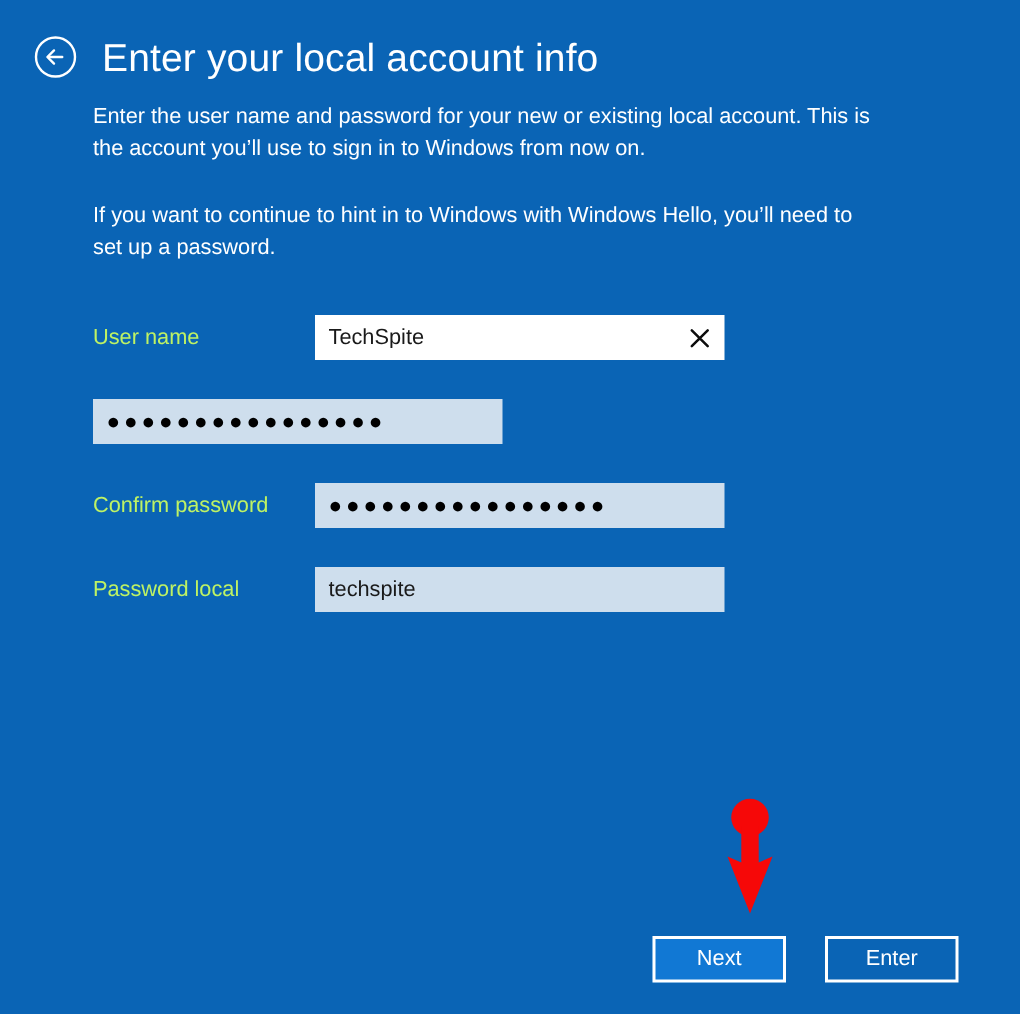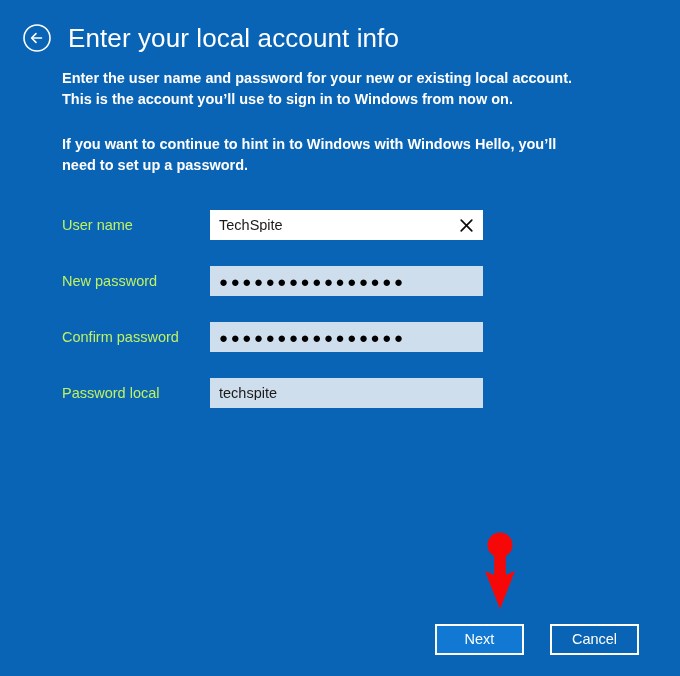--- a/index.html
+++ b/index.html
@@ -53,21 +53,21 @@
   .description {
     padding-left: 62px;
     padding-right: 40px;
     max-width: 620px;
   }
 
   .description p {
     font-size: 14.5px;
     line-height: 1.45;
     color: #ffffff;
-    font-weight: 700;
+    font-weight: 400;
   }
 
   .description p.para-1 { margin-top: 12px; }
   .description p.para-2 { margin-top: 24px; }
 
   
   .form {
     margin-top: 34px;
     padding-left: 62px;
   }
@@ -211,21 +211,20 @@
       <span class="field-value">TechSpite</span>
       <span class="clear-icon">
         <svg width="15" height="15" viewBox="0 0 15 15" aria-hidden="true">
           <path d="M2.2 2.2 L12.8 12.8 M12.8 2.2 L2.2 12.8" stroke="#0d0d0d" stroke-width="1.7" stroke-linecap="round"></path>
         </svg>
       </span>
     </div>
   </div>
 
   <div class="form-row">
-    <div class="field-label">New password</div>
     <div class="field-box">
       <span class="field-value dots">●●●●●●●●●●●●●●●●</span>
     </div>
   </div>
 
   <div class="form-row">
     <div class="field-label">Confirm password</div>
     <div class="field-box">
       <span class="field-value dots">●●●●●●●●●●●●●●●●</span>
     </div>
@@ -244,14 +243,14 @@
   <svg width="38" height="80" viewBox="0 0 38 80" aria-hidden="true">
     <g fill="#f60808">
       <circle cx="19" cy="14" r="12.5"></circle>
       <path d="M13.2 20 H24.8 L24.8 44 L34 40 L19 78 L4 40 L13.2 44 Z"></path>
     </g>
   </svg>
 </div>
 
 <div class="footer">
   <button class="btn primary">Next</button>
-  <button class="btn">Cancel</button>
+  <button class="btn">Enter</button>
 </div>
 
 </body></html>

